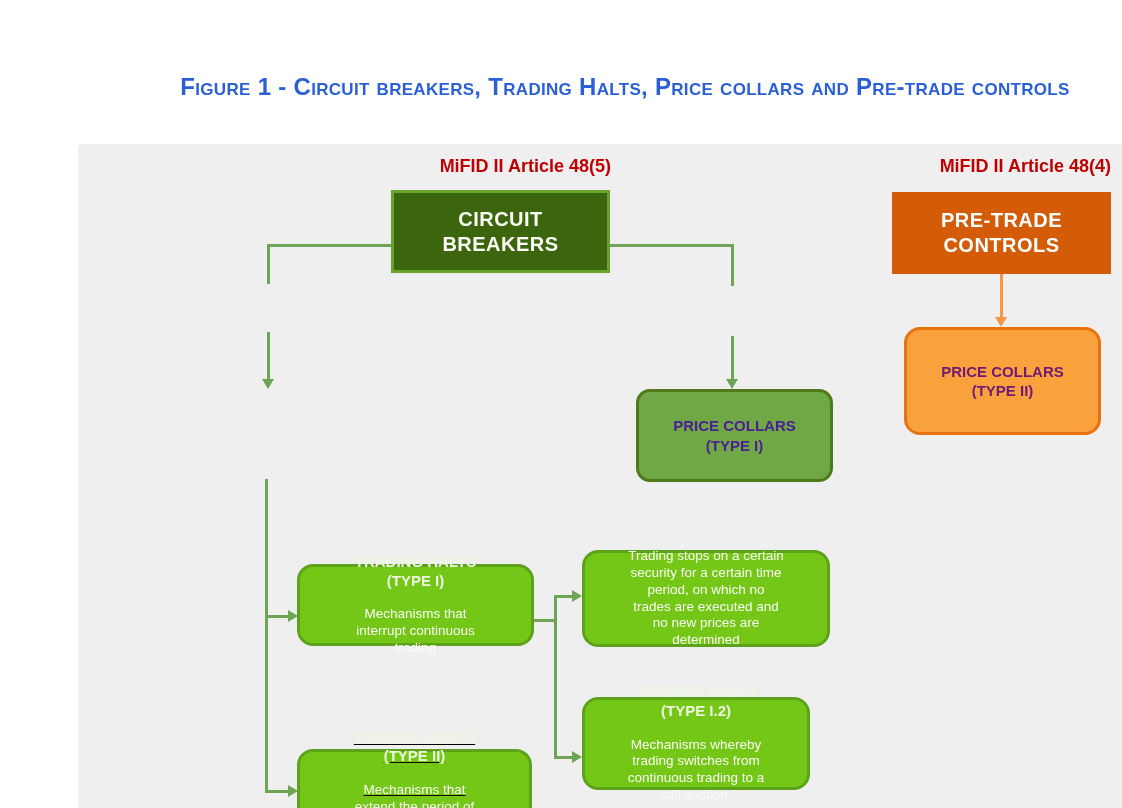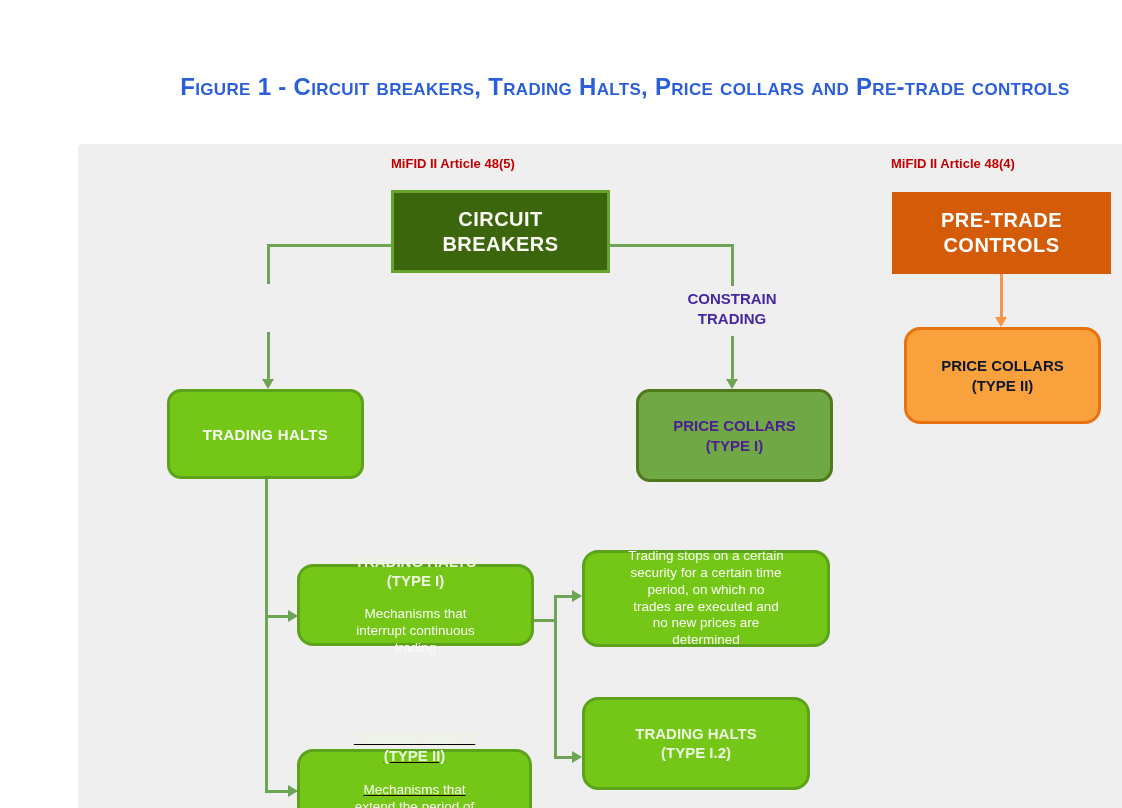--- a/index.html
+++ b/index.html
@@ -39,22 +39,22 @@
     letter-spacing:.3px;
   }
 
   .panel{
     position:absolute;left:14px;top:80px;width:1094px;height:717px;
     background:var(--panel-bg);
     border-radius:4px;
   }
 
   .article-label{
-    position:absolute;width:220px;text-align:left;
-    color:var(--article-red);font-weight:bold;font-size:13px;
+    position:absolute;width:220px;text-align:right;
+    color:var(--article-red);font-weight:bold;font-size:18px;
   }
   .purple-label{
     position:absolute;text-align:center;
     color:var(--label-purple);font-weight:bold;font-size:15px;line-height:1.35;
   }
 
   .node{
     position:absolute;display:flex;align-items:center;justify-content:center;
     text-align:center;
   }
@@ -84,24 +84,24 @@
 
   .pc1-box{
     left:572px;top:325px;width:197px;height:93px;border-radius:14px;
     background:var(--medium-green-fill);
     border:3px solid var(--medium-green-border);
     color:#4c1d95;font-weight:bold;font-size:15px;line-height:1.3;
   }
   .pc1-box .inner{width:140px;}
 
   .pc2-box{
-    left:840px;top:263px;width:197px;height:97px;border-radius:16px;
+    left:840px;top:263px;width:197px;height:108px;border-radius:16px;
     background:var(--light-orange-fill);
     border:3px solid var(--light-orange-border);
-    color:#0f172a;font-weight:bold;font-size:15px;line-height:1.3;
+    color:#701a75;font-weight:bold;font-size:15px;line-height:1.3;
   }
   .pc2-box .inner{width:140px;}
 
   .sub-box{
     border-radius:16px;
     background:var(--bright-green-fill);
     border:3px solid var(--bright-green-border);
     padding:6px 10px;
   }
   .sub-box .node-title{
@@ -152,34 +152,30 @@
   <div class="line" style="left:667px;top:180px;width:3px;height:42px;"></div>
 
   <div class="node pt-box">
     <span class="inner">PRE-TRADE CONTROLS</span>
   </div>
 
   <div class="node cb-box">
     <span class="inner">CIRCUIT BREAKERS</span>
   </div>
 
-  <div class="purple-label" style="left:606px;top:225px;width:124px;">CONSTRAIN TRADING</div>
 
   <div class="line" style="left:203px;top:268px;width:3px;height:48px;"></div>
   <div class="arrow-down" style="left:198px;top:315px;"></div>
 
   <div class="line" style="left:667px;top:272px;width:3px;height:44px;"></div>
   <div class="arrow-down" style="left:662px;top:315px;"></div>
 
   <div class="line orange" style="left:936px;top:210px;width:3px;height:44px;"></div>
   <div class="arrow-down orange" style="left:931px;top:253px;"></div>
 
-  <div class="node th-box">
-    <span class="inner">TRADING HALTS</span>
-  </div>
 
   <div class="node pc1-box">
     <span class="inner">PRICE COLLARS (TYPE I)</span>
   </div>
 
   <div class="node pc2-box">
     <span class="inner">PRICE COLLARS (TYPE II)</span>
   </div>
 
   <div class="line" style="left:201px;top:415px;width:3px;height:314px;"></div>
@@ -213,18 +209,19 @@
 
   <div class="node sub-box t11-box">
     <span class="inner">
       <span class="node-body">Trading stops on a certain security for a certain time period, on which no trades are executed and no new prices are determined</span>
     </span>
   </div>
 
   <div class="node sub-box t12-box">
     <span class="inner">
       <span class="node-title">TRADING HALTS (TYPE I.2)</span>
+      <span class="node-body">Mechanisms whereby trading switches from continuous trading to a call auction.</span>
     </span>
   </div>
 
   <div class="source-label">Source: ESMA</div>
 
 </div>
 
 </body></html>

